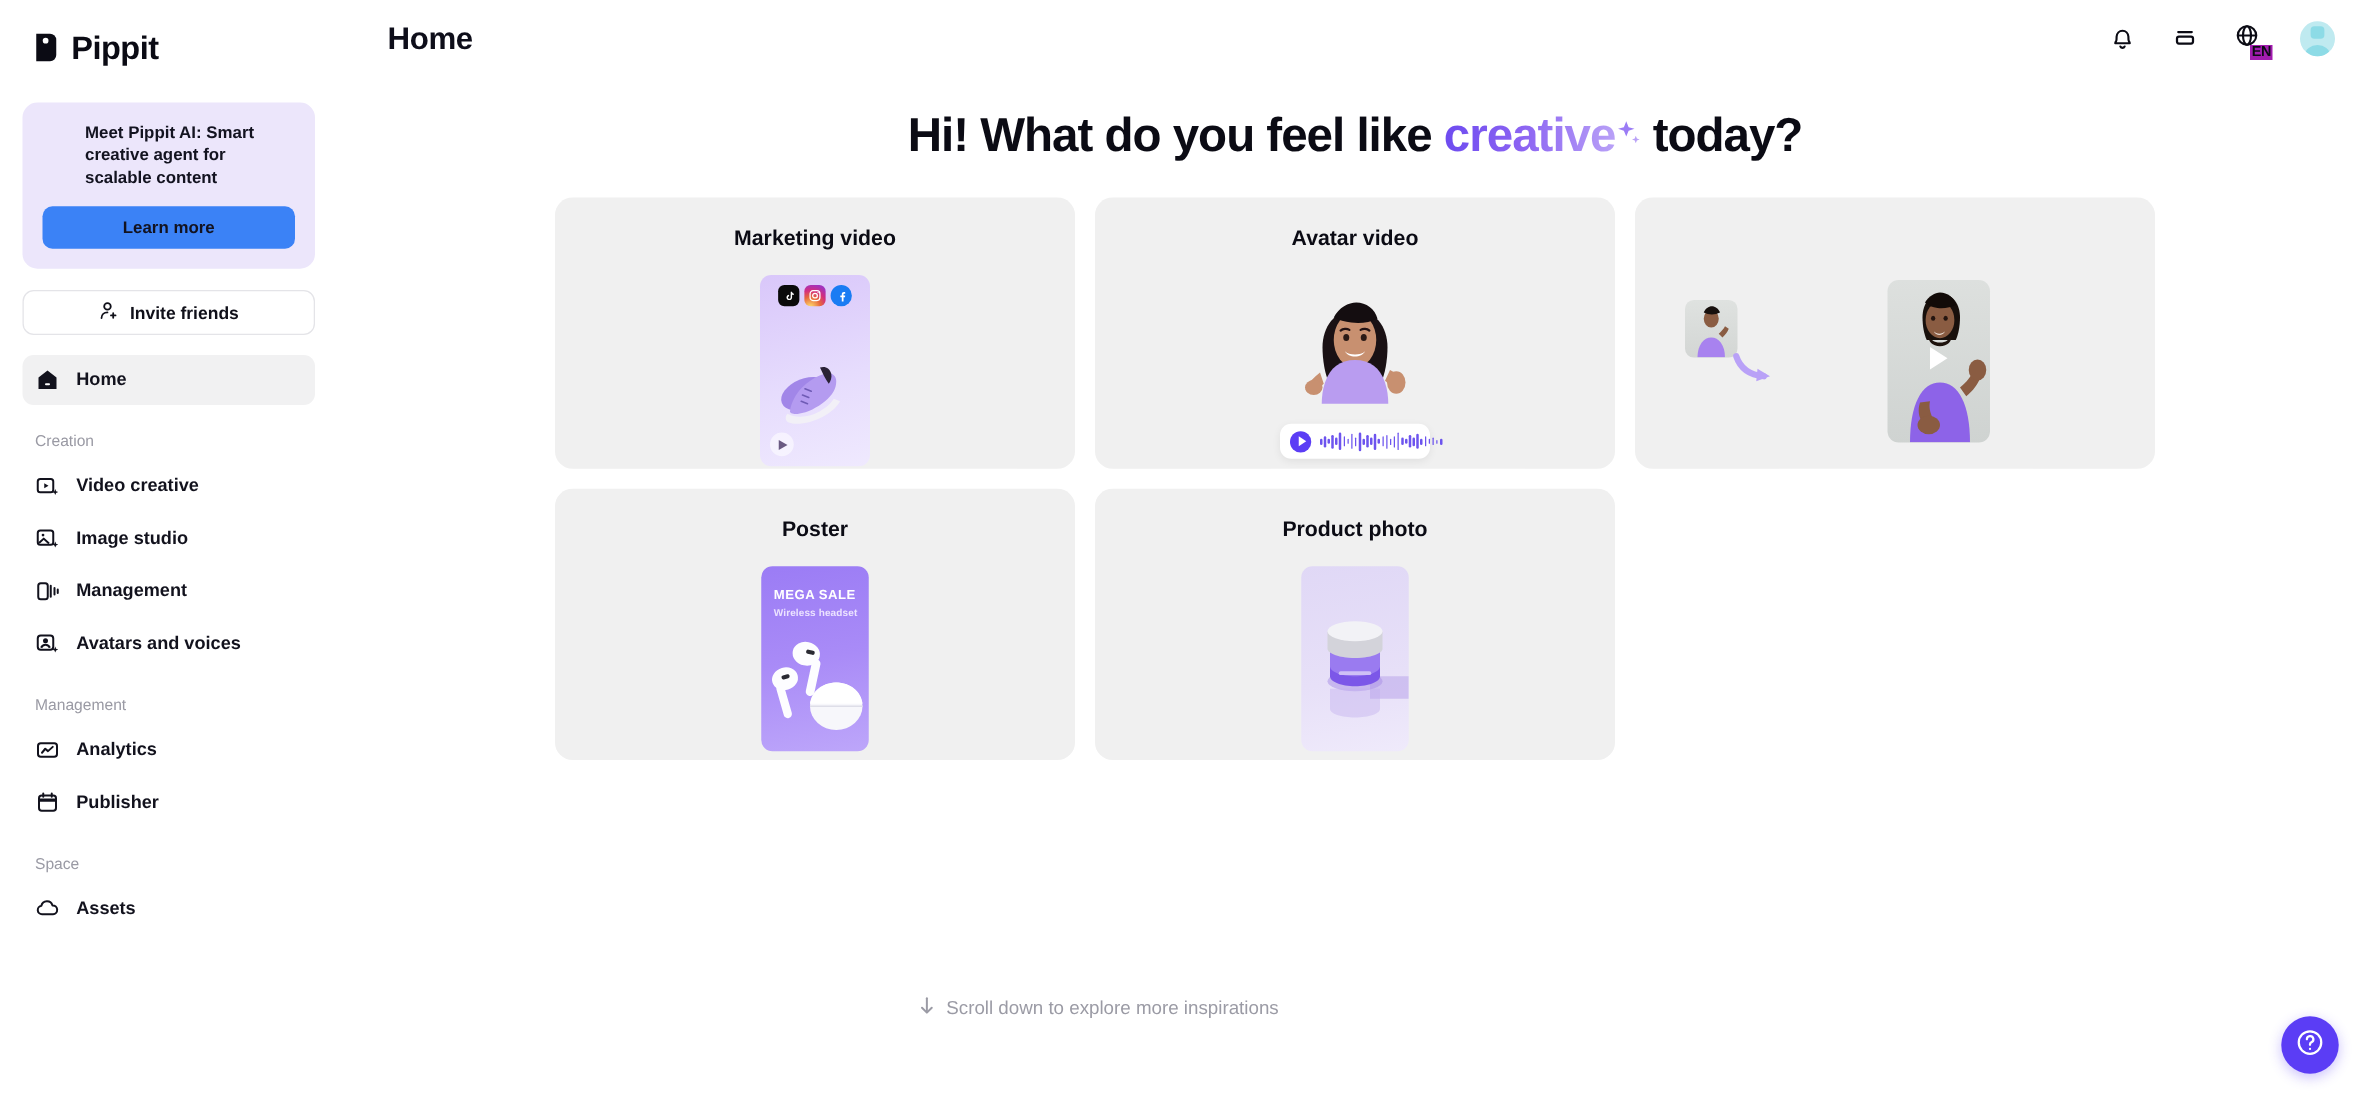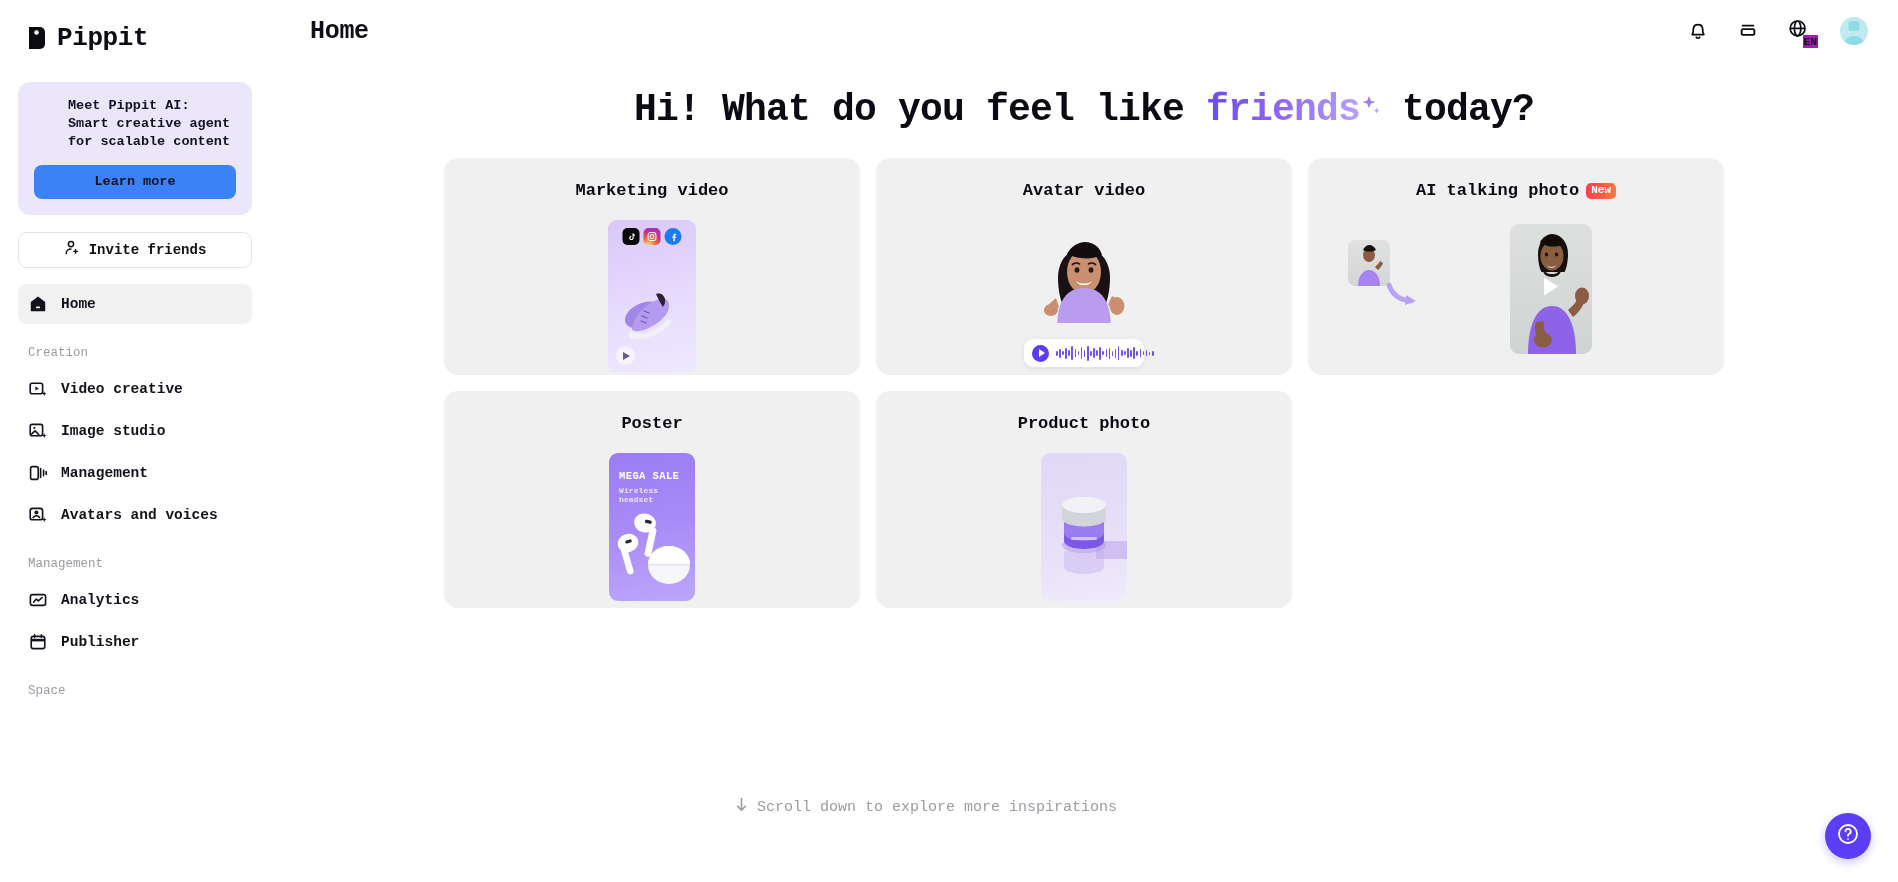--- a/index.html
+++ b/index.html
@@ -3,21 +3,21 @@
 <meta charset="utf-8">
 <style>
   * { box-sizing: border-box; margin: 0; padding: 0; }
   html, body {
     width: 1898px; height: 882px;
     font-family: "Liberation Sans", sans-serif;
     background: #ffffff;
     color: #0e0e1a;
     overflow: hidden;
   }
-  .app { position: relative; width: 1898px; height: 882px; display: flex; font-family: Liberation Mono, monospace; }
+  .app { position: relative; width: 1898px; height: 882px; display: flex; }
 
   
   .sidebar {
     width: 270px; height: 882px;
     background: #ffffff;
     padding: 0 18px;
     flex: 0 0 270px;
     position: relative;
   }
   .brand { display: flex; align-items: center; gap: 9px; height: 76px; padding-left: 8px; }
@@ -310,20 +310,28 @@
             <rect x="3.2" y="4.4" width="13.6" height="12.2" rx="2.2"></rect>
             <path d="M3.2 8.1h13.6" stroke-width="2.6"></path>
             <path d="M6.6 2.8v2.6M13.4 2.8v2.6" stroke-linecap="round"></path>
           </svg>
         </span>
         <span>Publisher</span>
       </div>
 
       <div class="nav-section">Space</div>
 
+      <div class="nav-item">
+        <span class="ico">
+          <svg width="20" height="20" viewBox="0 0 20 20" fill="none" stroke="#12121d" stroke-width="1.6" stroke-linejoin="round">
+            <path d="M5.6 14.4a3.4 3.4 0 0 1-.5-6.76 4.6 4.6 0 0 1 8.9-.3 3.5 3.5 0 0 1 .4 7.06z"></path>
+          </svg>
+        </span>
+        <span>Assets</span>
+      </div>
 
 
     </nav>
   </aside>
 
   <main class="content">
 
     <header class="topbar">
       <h1 class="page-title">Home</h1>
 
@@ -351,21 +359,21 @@
             </svg>
           </span>
           <span class="lang-en">EN</span>
         </span>
 
         <span class="avatar"></span>
       </div>
     </header>
 
     <h2 class="hero">
-      <span>Hi! What do you feel like </span><span class="grad">friends</span><span class="spark"><svg width="26" height="34" viewBox="0 0 26 34" fill="none">
+      <span>Hi! What do you feel like </span><span class="grad">creative</span><span class="spark"><svg width="26" height="34" viewBox="0 0 26 34" fill="none">
             <path d="M13 4l1.9 4.7L19.6 10l-4.7 1.5L13 16.2l-1.9-4.7L6.4 10l4.7-1.3z" fill="#9b7cf5"></path>
             <path d="M20.6 15.5l.9 2.2 2.2.9-2.2.8-.9 2.2-.8-2.2-2.2-.8 2.2-.9z" fill="#b9a1f7"></path>
           </svg></span><span> today?</span>
     </h2>
 
     <section class="grid">
 
       <div class="card">
         <div class="card-title">
           <span>Marketing video</span>
@@ -460,24 +468,20 @@
               <i style="height:4px"></i>
                 <i style="height:6px"></i>
                 <i style="height:3px"></i>
                 <i style="height:5px"></i>
             </span>
           </div>
         </div>
       </div>
 
       <div class="card">
-        <div class="card-title">
-          <span>AI talking photo</span>
-          <span class="badge-new">New</span>
-        </div>
         <div class="card-art">
           <div class="tp-small">
             <svg width="42" height="46" viewBox="0 0 42 46">
               <ellipse cx="21" cy="15" rx="6" ry="7" fill="#8a5c42"></ellipse>
               <path d="M15 10c1-3 4-5 6.5-5S27 7 28 10c-4 2-9 2-13 0z" fill="#17100d"></path>
               <path d="M10 46c0-10 5-16 11-16s11 6 11 16z" fill="#a882ef"></path>
               <path d="M27 27c2-2 4-4 5-6l3 2c-1 3-3 5-5 7z" fill="#8a5c42"></path>
             </svg>
           </div>
           <span class="tp-arrow">

